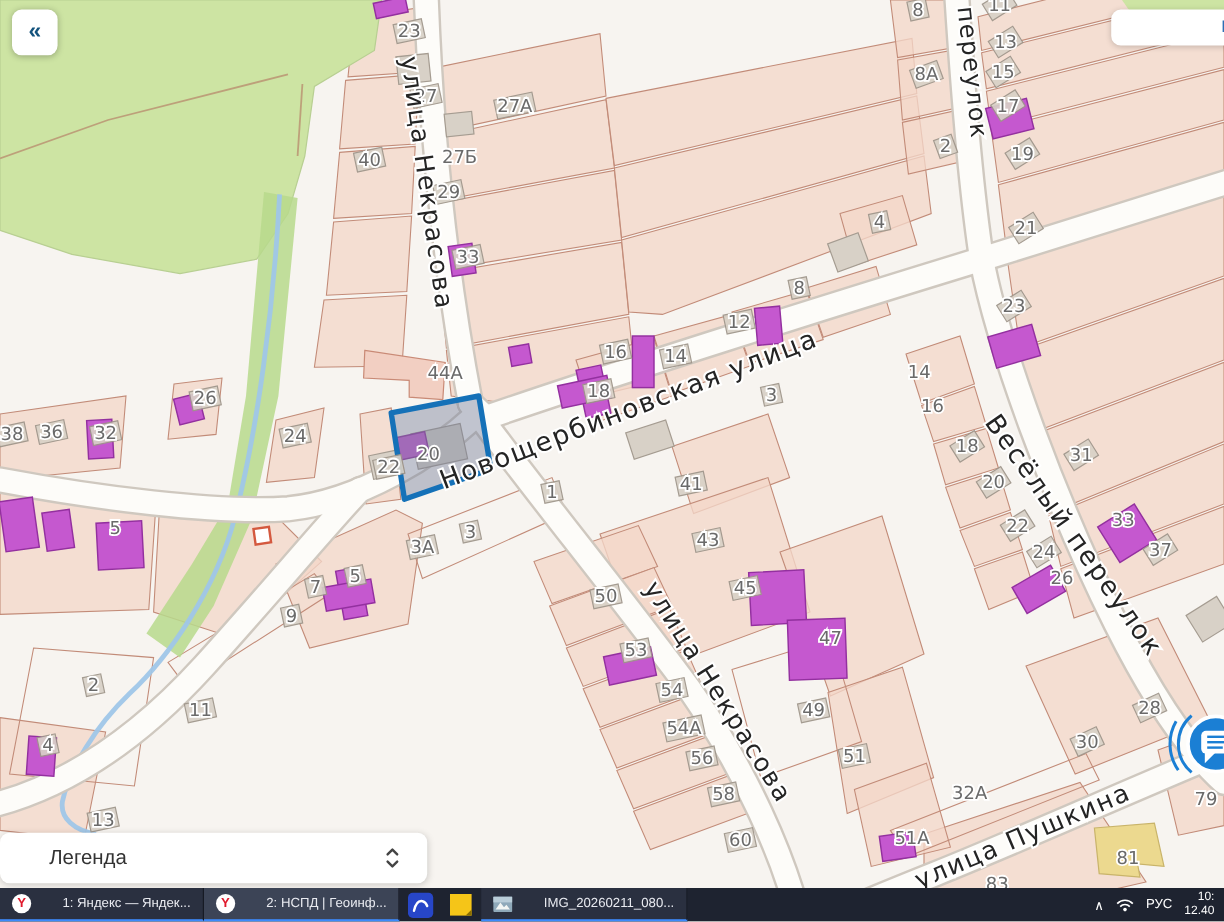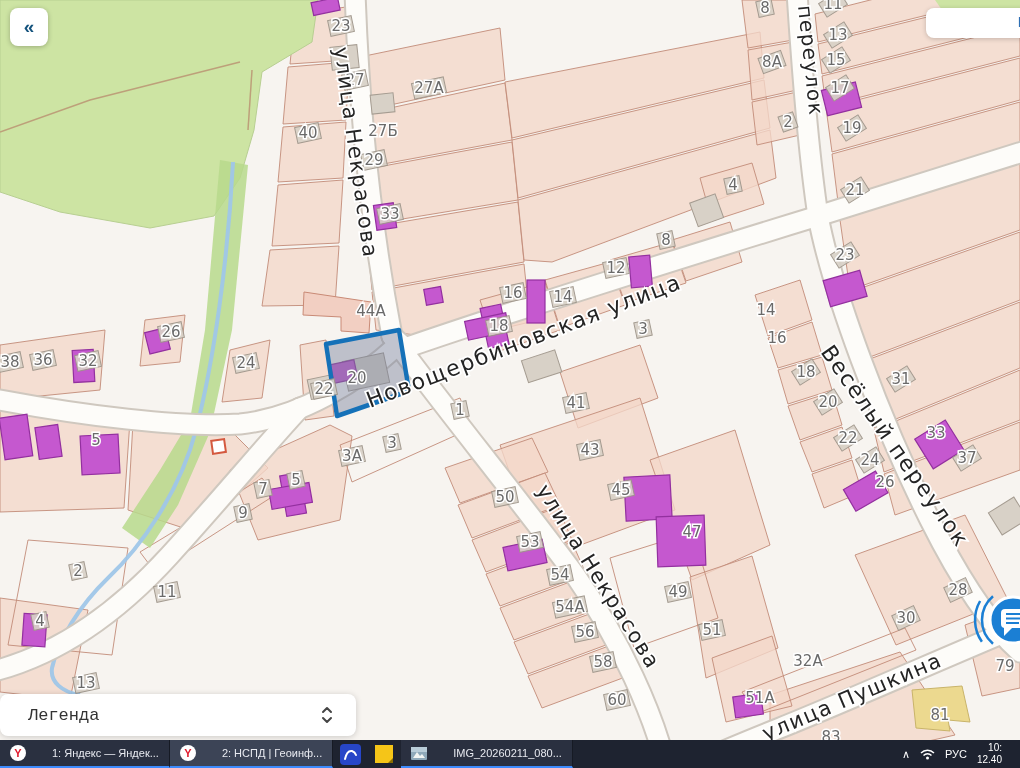--- a/index.html
+++ b/index.html
@@ -20,21 +20,21 @@
   .road-f{fill:none;stroke:#fdfcf9;stroke-width:19;stroke-linecap:round;}
 
   #collapse-btn{position:absolute;left:10px;top:8px;width:38px;height:38px;background:#fff;
     border-radius:8px;box-shadow:0 1px 5px rgba(0,0,0,.25);display:flex;align-items:center;
     justify-content:center;color:#14537d;font-size:19px;font-weight:bold;cursor:pointer;}
   #tr-panel{position:absolute;left:926px;top:8px;width:110px;height:30px;background:#fff;
     border-radius:8px 0 0 8px;box-shadow:0 1px 5px rgba(0,0,0,.2);}
   #tr-panel span{position:absolute;right:2px;top:6px;color:#2e6fb4;font-size:14px;}
   #legend{position:absolute;left:0px;top:694px;width:356px;height:42px;background:#fff;
     border-radius:8px;box-shadow:0 1px 6px rgba(0,0,0,.18);display:flex;align-items:center;}
-  #legend .t{margin-left:28px;font-size:17px;color:#333;font-family:Liberation Mono, monospace;}
+  #legend .t{margin-left:41px;font-size:17px;color:#333;}
   #legend .chev{margin-left:auto;margin-right:22px;color:#444;cursor:pointer;line-height:0;}
   #watermark{position:absolute;left:916px;top:752px;font-size:11px;color:#8f8c86;
     font-family:"DejaVu Sans",sans-serif;white-space:nowrap;}
   #chat-btn{position:absolute;left:976px;top:586px;width:46px;height:70px;cursor:pointer;}
 
   #taskbar{position:absolute;left:0;top:740px;width:1020px;height:28px;background:#1e2330;
     display:flex;align-items:stretch;color:#fff;font-size:11px;}
   .tb-app{display:flex;align-items:center;gap:6px;padding:0 10px;background:#2a3040;
     border-right:1px solid #161a24;cursor:pointer;border-bottom:2px solid #3d8bfd;box-sizing:border-box;}
   .tb-app.active{background:#3c4456;}
@@ -45,21 +45,21 @@
   .blue-ic{width:21px;height:21px;border-radius:4px;background:#2746c8;display:flex;
     align-items:center;justify-content:center;}
   .note-ic{width:18px;height:18px;background:#f5c518;position:relative;}
   .note-ic:after{content:"";position:absolute;right:0;bottom:0;border:5px solid #c79a00;
     border-top-color:transparent;border-left-color:transparent;border-width:5px 5px 0 0;
     border-style:solid;border-color:transparent #8a6d00 #8a6d00 transparent;}
   .tb-tray{margin-left:auto;display:flex;align-items:center;gap:10px;padding-right:0;}
   .tray-glyph{color:#fff;cursor:pointer;}
   .lang{font-size:11px;font-weight:normal;cursor:pointer;}
   .clock{display:flex;flex-direction:column;align-items:flex-end;line-height:12px;
-    font-size:10px;padding-right:18px;cursor:pointer;text-align:right;}
+    font-size:10px;padding-right:8px;cursor:pointer;text-align:right;}
 </style>
 </head>
 <body>
 
 <div id="stage">
   <div id="map-wrap">
     <svg id="map-svg" width="1020" height="740" viewBox="0 0 1020 740">
       <rect x="0" y="0" width="1020" height="740" fill="#f7f4f0"></rect>
 
       <g>

